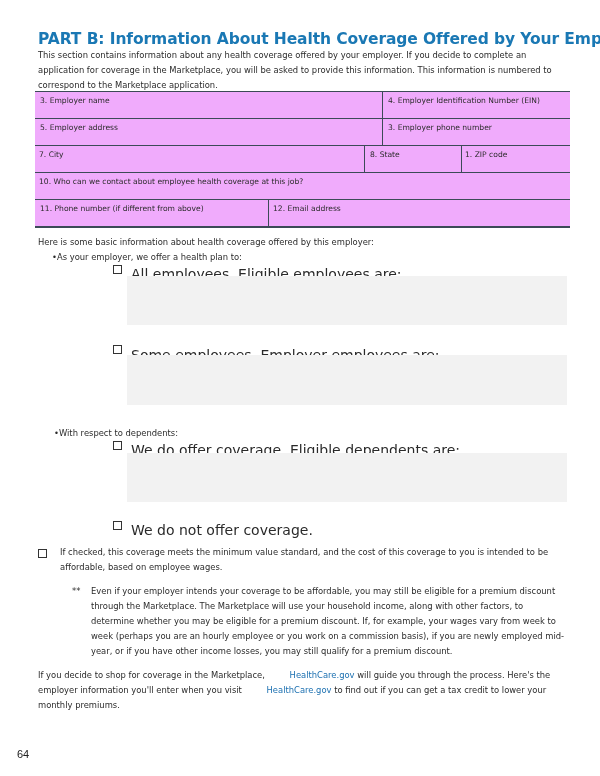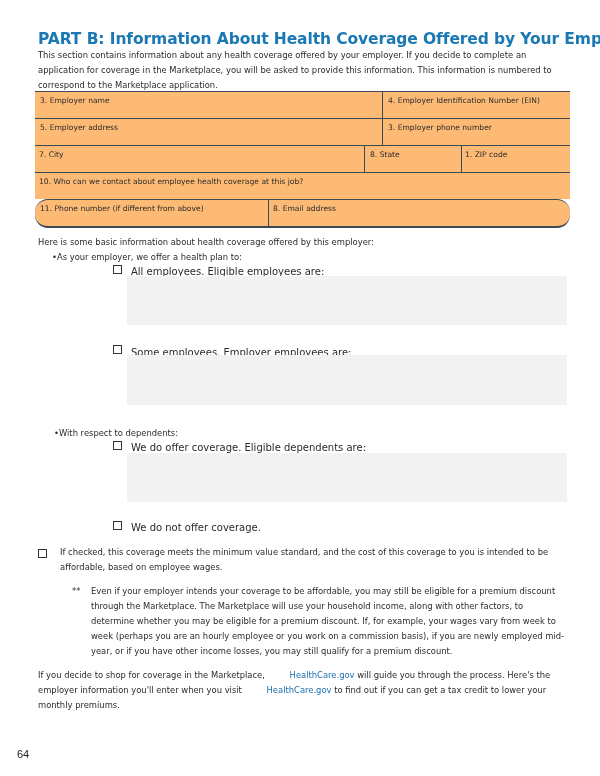--- a/index.html
+++ b/index.html
@@ -2,28 +2,28 @@
 <html><head>
   <meta charset="utf-8">
   <style>
     html, body { margin: 0; padding: 0; background: #ffffff; }
     body { width: 600px; height: 776px; position: relative; overflow: hidden;
       font-family: "DejaVu Sans", sans-serif; color: #222; }
     .title { position: absolute; left: 38px; top: 30px; font-size: 15.5px; font-weight: bold;
       color: #1a78b4; letter-spacing: -0.1px; white-space: nowrap; }
     .intro { position: absolute; left: 38px; top: 48px; width: 528px; font-size: 8.4px; line-height: 15px; color: #2a2a2a; }
     .form-table { position: absolute; left: 35px; top: 91px; width: 535px; border-collapse: collapse; }
-    .row { position: relative; background: #fdba74; border-top: 1.5px solid #3c4a57; height: 26px; display: flex; }
-    .row.last { border-bottom: 2px solid #3c4a57; border-radius: 13px; }
+    .row { position: relative; background: #f0abfc; border-top: 1.5px solid #3c4a57; height: 26px; display: flex; }
+    .row.last { border-bottom: 2px solid #3c4a57; }
     .cell { position: relative; height: 100%; font-size: 7.6px; color: #2b2b2b; padding: 4px 0 0 5px; box-sizing: border-box; }
     .cell + .cell { border-left: 1px solid #3c4a57; }
     .lead { position: absolute; left: 38px; top: 237px; font-size: 8.4px; color: #2a2a2a; }
     .bullet { position: absolute; font-size: 8.4px; color: #2a2a2a; }
     .cb { position: absolute; width: 9px; height: 9px; border: 1.3px solid #333; background: #fff; box-sizing: border-box; }
-    .cb-label { position: absolute; font-size: 10px; color: #2a2a2a; }
+    .cb-label { position: absolute; font-size: 14px; color: #2a2a2a; }
     .textarea { position: absolute; left: 127px; width: 440px; background: #f2f2f2; }
     .note { position: absolute; font-size: 8.4px; line-height: 15px; color: #2a2a2a; }
     .link { color: #1a6fb0; font-weight: normal; padding-left: 22px; }
     .page-num { position: absolute; left: 17px; top: 748px; font-size: 11px; color: #222; font-family: "Liberation Sans", sans-serif; }
   </style>
 </head>
 <body>
 
 <div class="title">PART B: Information About Health Coverage Offered by Your Employer</div>
 <div class="intro">This section contains information about any health coverage offered by your employer. If you decide to complete an application for coverage in the Marketplace, you will be asked to provide this information. This information is numbered to correspond to the Marketplace application.</div>
@@ -40,21 +40,21 @@
   <div class="row">
     <div class="cell" style="width:329px;padding-left:4px"><span>7. City</span></div>
     <div class="cell" style="width:97px"><span>8. State</span></div>
     <div class="cell" style="width:109px;padding-left:3px"><span>1. ZIP code</span></div>
   </div>
   <div class="row">
     <div class="cell" style="width:535px;padding-left:4px"><span>10. Who can we contact about employee health coverage at this job?</span></div>
   </div>
   <div class="row last">
     <div class="cell" style="width:233px"><span>11. Phone number (if different from above)</span></div>
-    <div class="cell" style="width:302px;padding-left:4px"><span>8. Email address</span></div>
+    <div class="cell" style="width:302px;padding-left:4px"><span>12. Email address</span></div>
   </div>
 </div>
 
 <div class="lead">Here is some basic information about health coverage offered by this employer:</div>
 <div class="bullet" style="left:52px;top:252px">•As your employer, we offer a health plan to:</div>
 
 <div class="cb" style="left:113px;top:265px"></div>
 <div class="cb-label" style="left:131px;top:266px">All employees.  Eligible employees are:</div>
 <div class="textarea" style="top:276px;height:49px"></div>
 

